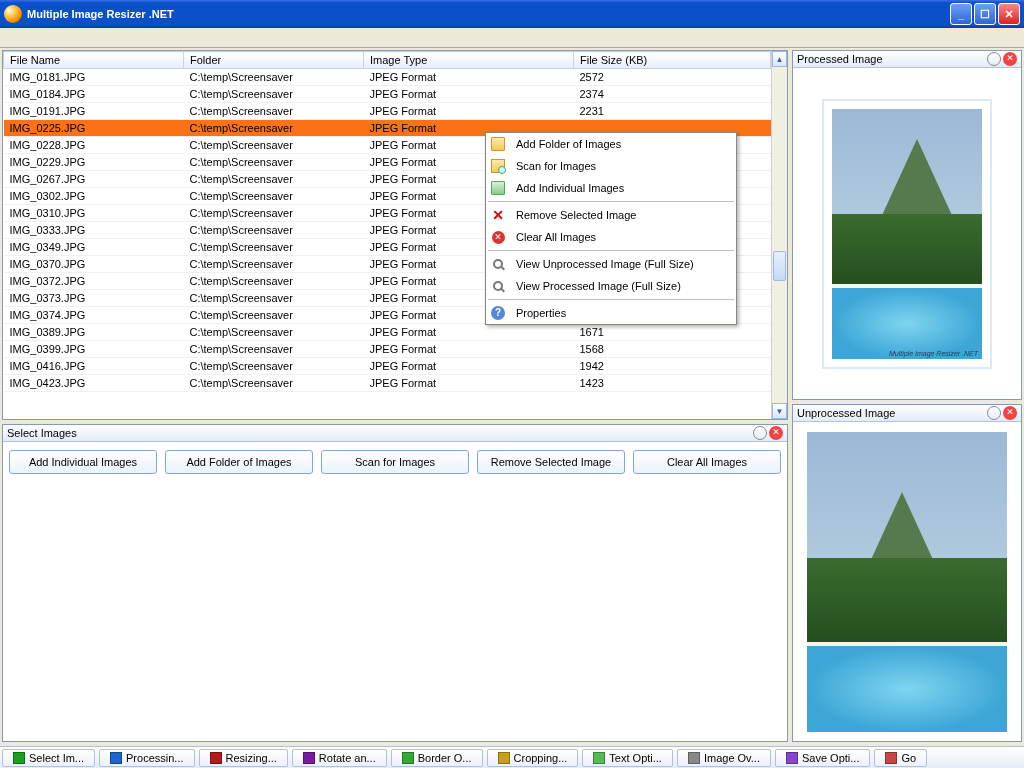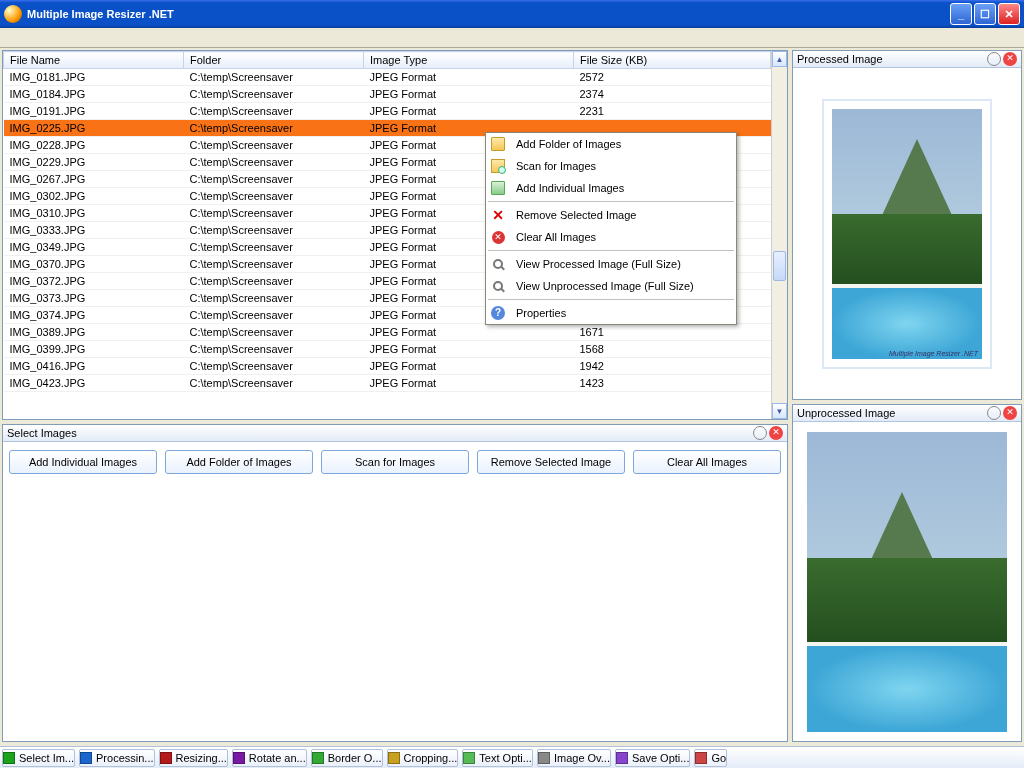--- a/index.html
+++ b/index.html
@@ -60,21 +60,21 @@
 .ico-add-image { background: linear-gradient(#d8f0d8,#8c8); border:1px solid #5a5; border-radius:1px; }
 .ico-remove { color:#d00; font-weight:bold; font-size:14px; line-height:14px; }
 .ico-clear { width:13px; height:13px; border-radius:50%; background:#d33; color:#fff; font-size:9px; line-height:13px; text-align:center; }
 .ico-magnifier { width:10px; height:10px; border:2px solid #777; border-radius:50%; position:relative; }
 .ico-magnifier::after { content:""; position:absolute; width:5px; height:2px; background:#777; transform:rotate(45deg); right:-4px; bottom:-2px; }
 .ico-help { width:14px; height:14px; border-radius:50%; background:#58d; color:#fff; font-weight:bold; text-align:center; line-height:14px; font-size:10px; }
 .ico-close-sm { width:12px; height:12px; border-radius:50%; background:#e44; color:#fff; font-size:9px; line-height:12px; text-align:center; }
 .ico-zoom-sm { width:10px; height:10px; border:1.5px solid #888; border-radius:50%; }
 
 .status-tabs { position: absolute; bottom: 0; left: 0; right: 0; height: 22px; background: linear-gradient(#fff,#e4ecf8); border-top: 1px solid #b0c0d8; display: flex; align-items: center; overflow: hidden; padding: 0 2px; }
-.status-tabs .stab { display: flex; align-items: center; gap: 4px; padding: 2px 0; border: 1px solid #b0c0d8; background: linear-gradient(#fff,#eaf0fa); border-radius: 2px; margin-right: 4px; white-space: nowrap; font-size: 10px; }
+.status-tabs .stab { display: flex; align-items: center; gap: 4px; padding: 2px 10px; border: 1px solid #b0c0d8; background: linear-gradient(#fff,#eaf0fa); border-radius: 2px; margin-right: 4px; white-space: nowrap; font-size: 10px; }
 .stab .stab-ico { width:12px; height:12px; border:1px solid rgba(0,0,0,0.3); }
 </style>
 </head>
 <body>
 
 <div class="titlebar">
   <span class="app-icon"></span>
   <span class="title-text">Multiple Image Resizer .NET</span>
   <span class="win-btn min">_</span>
   <span class="win-btn max">☐</span>
@@ -314,27 +314,27 @@
       <span class="cm-icon">
         <span class="ico-clear">✕</span>
       </span>
       <span>Clear All Images</span>
     </div>
   <div class="cm-sep"></div>
   <div class="cm-item">
       <span class="cm-icon">
         <span class="ico-magnifier"></span>
       </span>
+      <span>View Unprocessed Image (Full Size)</span>
+    </div>
+  <div class="cm-item">
+      <span class="cm-icon">
+        <span class="ico-magnifier"></span>
+      </span>
       <span>View Processed Image (Full Size)</span>
-    </div>
-  <div class="cm-item">
-      <span class="cm-icon">
-        <span class="ico-magnifier"></span>
-      </span>
-      <span>View Unprocessed Image (Full Size)</span>
     </div>
   <div class="cm-sep"></div>
   <div class="cm-item">
       <span class="cm-icon">
         <span class="ico-help">?</span>
       </span>
       <span>Properties</span>
     </div>
 </div>
 

